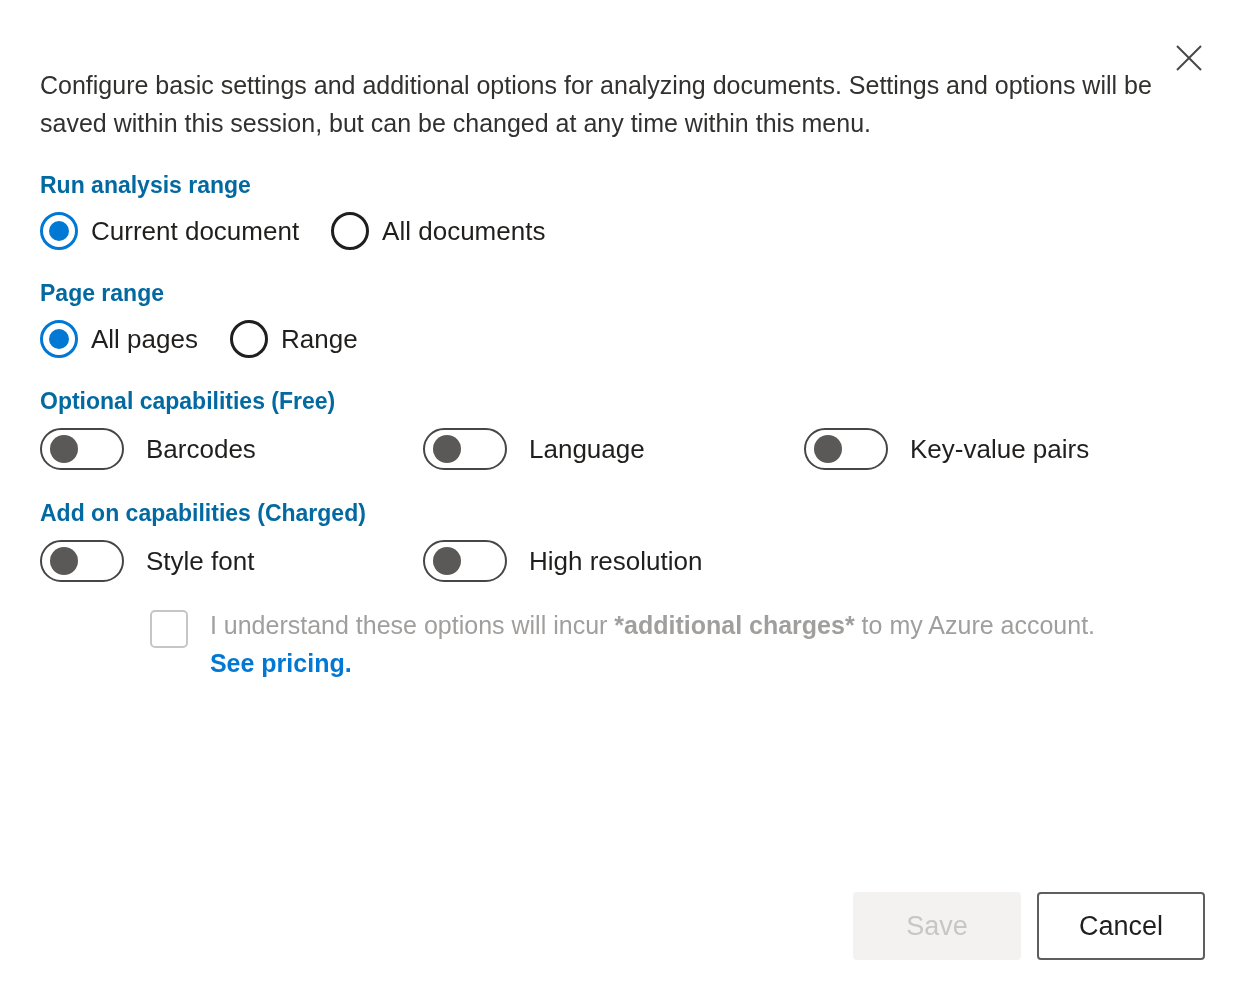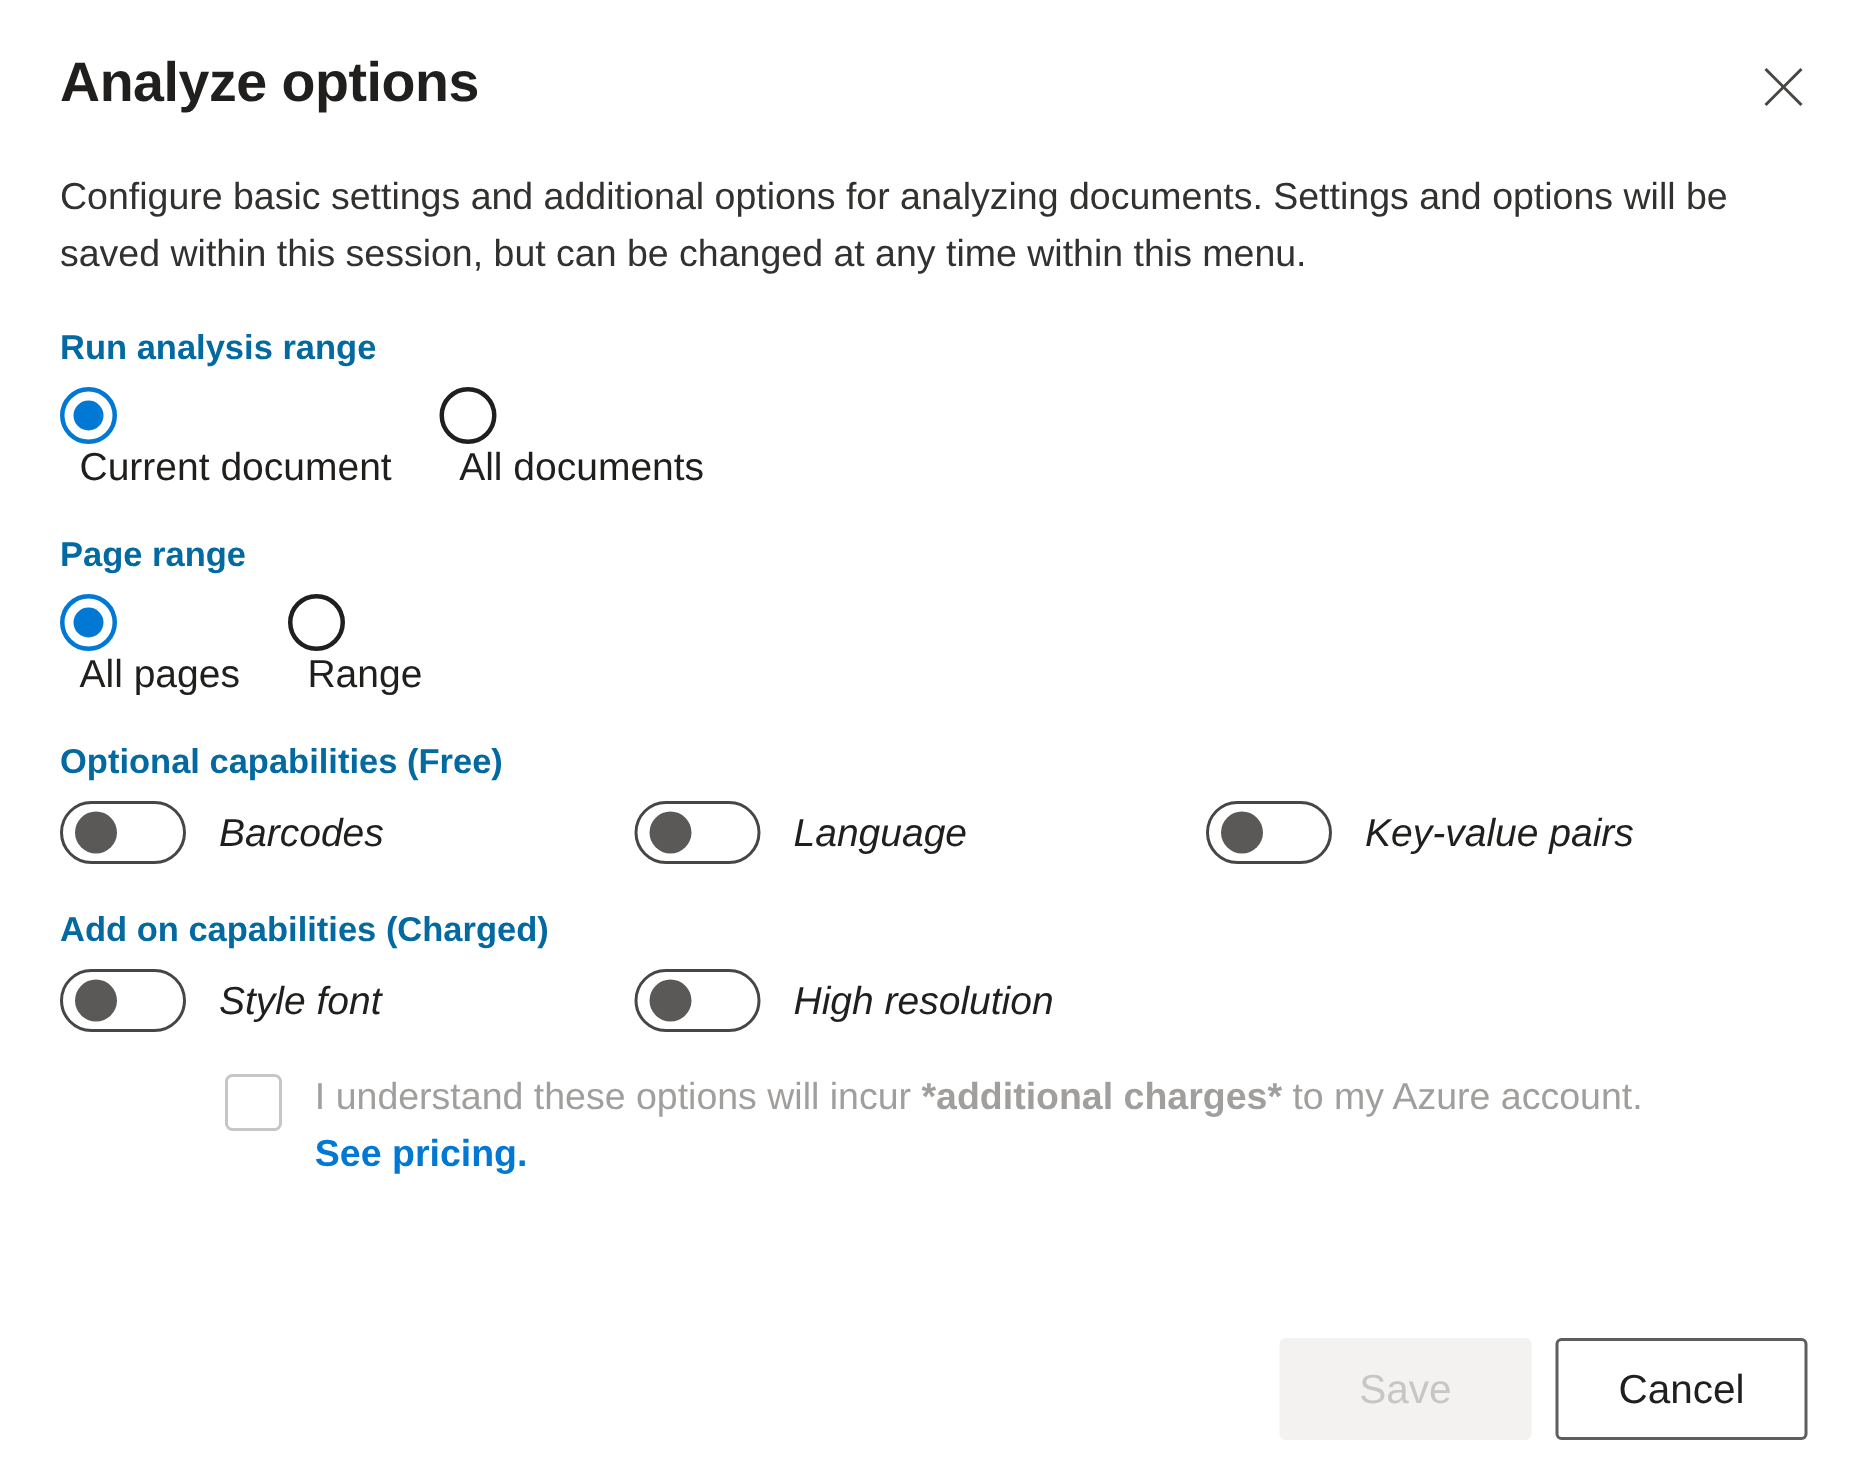--- a/index.html
+++ b/index.html
@@ -76,24 +76,23 @@
     margin: 0 0 12px 0;
   }
 
   
   .radio-row {
     display: flex;
     align-items: center;
   }
   .radio-option {
     display: flex;
-    align-items: flex-start;
+    align-items: center;
     cursor: pointer;
     margin-right: 32px;
-    flex-direction: column;
   }
   .radio-mark {
     width: 38px;
     height: 38px;
     border-radius: 50%;
     box-sizing: border-box;
     border: 3px solid #201f1e;
     background: #ffffff;
     position: relative;
     flex: 0 0 auto;
@@ -119,21 +118,20 @@
     color: #201f1e;
     margin-left: 13px;
     white-space: nowrap;
   }
 
   
   .toggle-grid {
     display: grid;
     grid-template-columns: 383px 381px auto;
     align-items: center;
-    font-style: italic;
   }
   .toggle-item {
     display: flex;
     align-items: center;
     cursor: pointer;
   }
   .toggle-switch {
     width: 84px;
     height: 42px;
     border-radius: 21px;
@@ -229,21 +227,20 @@
     color: #201f1e;
     width: 144px;
   }
 </style>
 </head>
 <body>
 
 <div class="dialog">
 
   <div class="dlg-header">
-    <h1 class="dlg-title">Analyze options</h1>
     <button class="close-btn" aria-label="Close">
       <svg width="30" height="30" viewBox="0 0 30 30" aria-hidden="true">
         <line x1="3" y1="3" x2="27" y2="27" stroke="currentColor" stroke-width="2"></line>
         <line x1="27" y1="3" x2="3" y2="27" stroke="currentColor" stroke-width="2"></line>
       </svg>
     </button>
   </div>
 
   <p class="dlg-desc">Configure basic settings and additional options for analyzing documents. Settings and options will be saved within this session, but can be changed at any time within this menu.</p>
 

